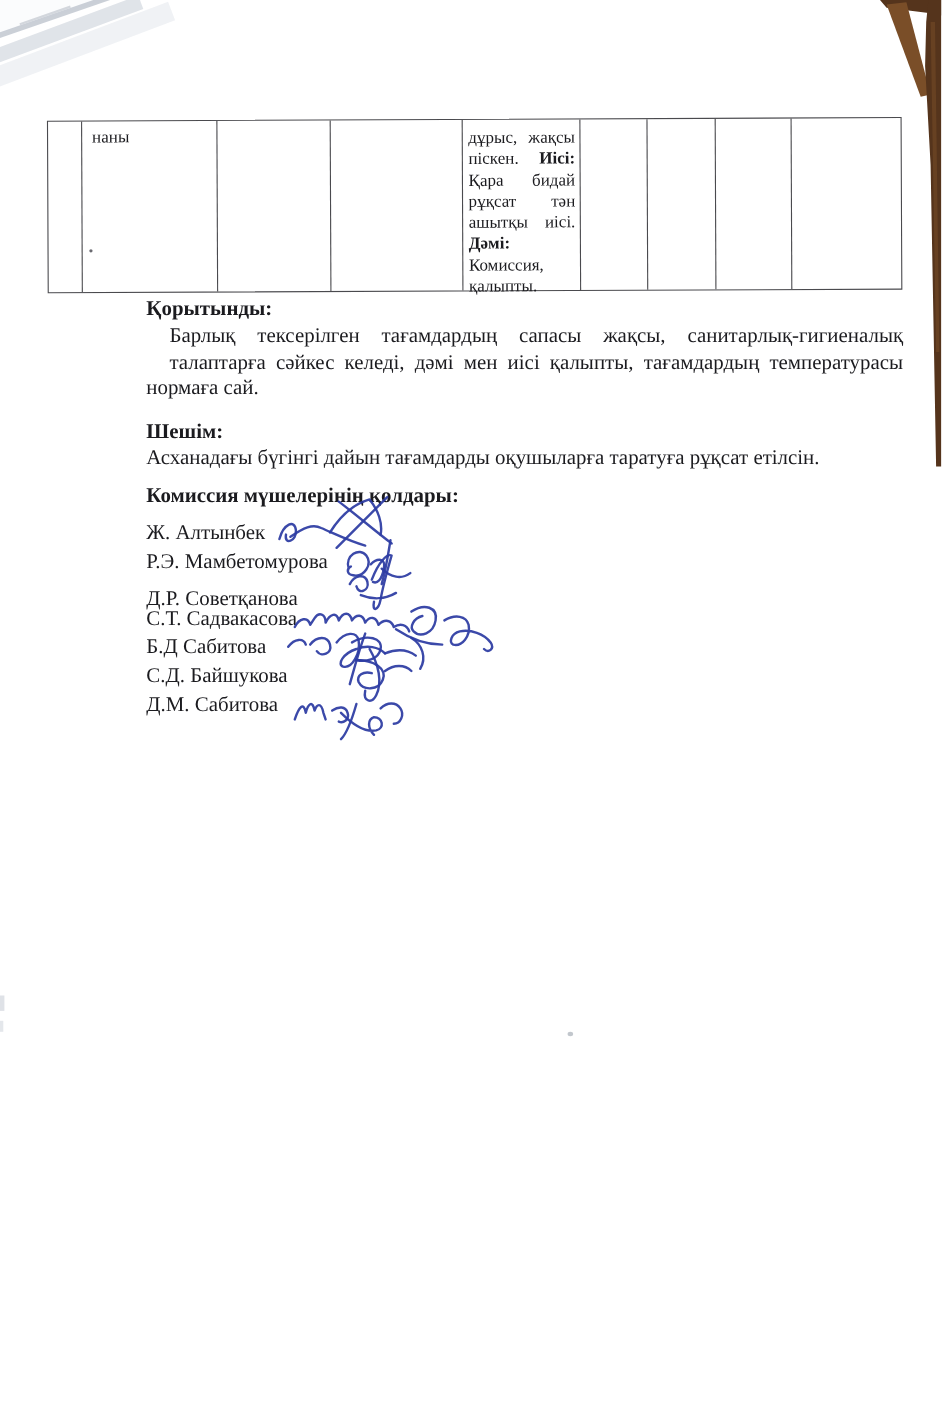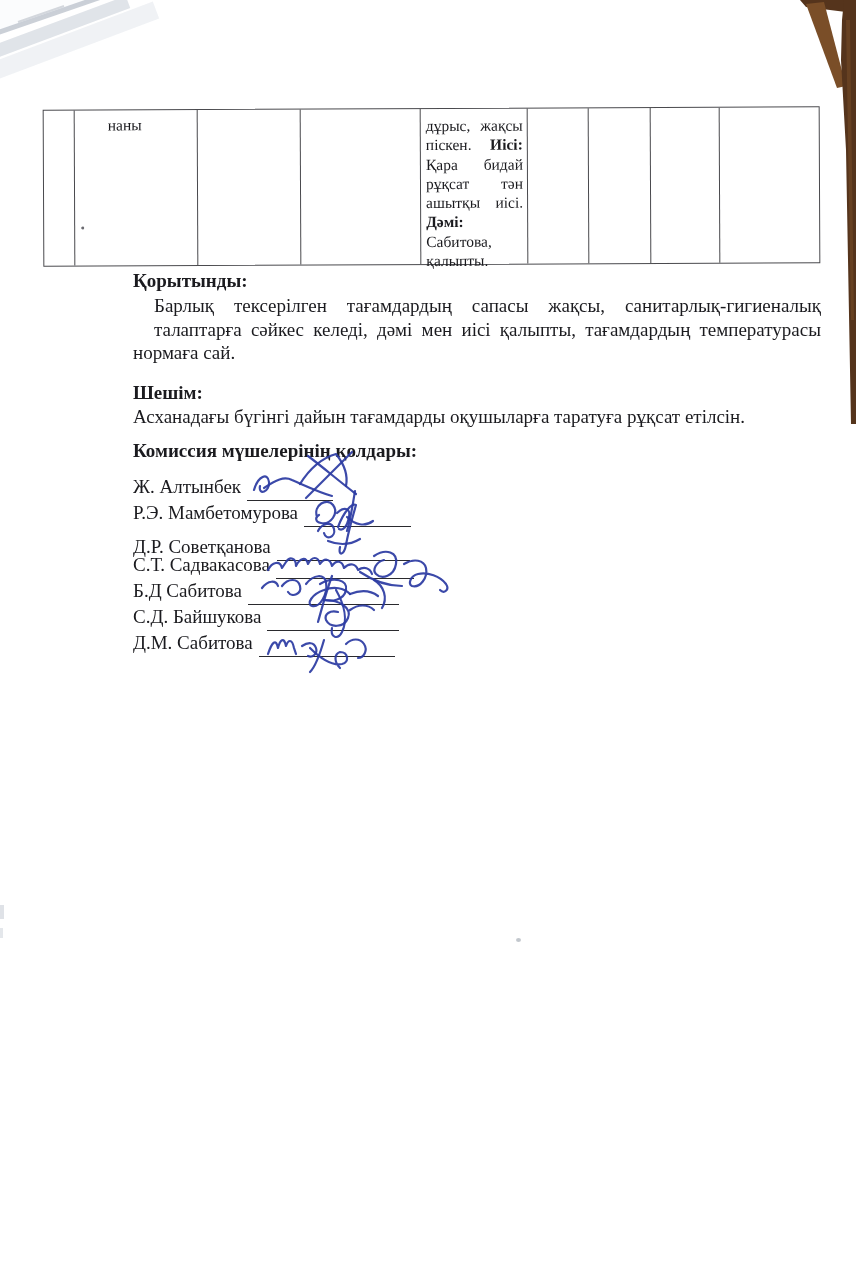--- a/index.html
+++ b/index.html
@@ -25,41 +25,41 @@
     position:absolute; left:43px; top:108px; width:777px; height:157px;
     display:flex; box-sizing:border-box;
     border:1.7px solid var(--table-border, #4a4a4e);
     transform: rotate(-0.25deg);
     background:transparent;
   }
   .doc-table .col { box-sizing:border-box; border-right:1.3px solid var(--table-border, #4a4a4e); position:relative; }
   .c1{width:31px} .c2{width:123px} .c3{width:103px} .c4{width:120px}
   .c5{width:107px} .c6{width:61px} .c7{width:62px} .c8{width:69px}
   .c9{flex:1; border-right:none !important;}
-  .cell-name { padding:5px 0 0 9px; font-size:15.5px; line-height:19px;margin-left:24px; }
+  .cell-name { padding:5px 0 0 9px; font-size:15.5px; line-height:19px; }
   .cell-eval { padding:7px 4px 0 5px; font-size:15.5px; line-height:19.3px; }
   .cell-line { text-align:justify; }
   .cell-line.jl { text-align-last: justify; }
   .cell-eval b { font-weight:bold; }
   .c2-dot { position:absolute; left:6px; top:116px; width:3px; height:3px;
             background:#6a6a70; border-radius:50%; }
 
   
   .tblock { position:absolute; left:133px; width:688px; font-size:19px; }
   .heading { font-weight:bold; }
   #conclusion-heading { top:270px; }
   #conclusion-body { top:294px; line-height:23.7px; }
   .jline { text-align:justify; text-align-last:justify;margin-left:21px; }
   #decision-heading { top:382px; }
   #decision-body { top:406px; white-space:nowrap; }
   #signatures-heading { top:440px; }
 
   
   .sig-row { position:absolute; left:133px; height:26px; display:flex;
-             align-items:center; font-size:19px; }
+             align-items:flex-start; font-size:19px;flex-direction:column; }
   .sig-row .name { white-space:nowrap; padding-right:6px; }
   .sig-row .line { flex:1; border-bottom:1.6px solid #2a2a2e; height:100%; }
   #row1{top:474px;width:200px} #row2{top:500px;width:278px}
   #row3{top:534px;width:277px} #row4{top:552px;width:281px}
   #row5{top:578px;width:266px} #row6{top:604px;width:266px}
   #row7{top:630px;width:262px}
 
   .sig-svg { position:absolute; overflow:visible; pointer-events:none; }
   .sig-svg path { fill:none; stroke: var(--sig-ink, #2c3ba2); stroke-width:2.2;
                   stroke-linecap:round; stroke-linejoin:round; opacity:.93; }
@@ -105,21 +105,21 @@
         <div class="cell-line jl">
           <span>піскен.</span>
           <b>Иісі:</b>
         </div>
         <div class="cell-line jl">Қара бидай</div>
         <div class="cell-line jl">рұқсат тән</div>
         <div class="cell-line jl">ашытқы иісі.</div>
         <div class="cell-line">
           <b>Дәмі:</b>
         </div>
-        <div class="cell-line">Сабитова,</div>
+        <div class="cell-line">Комиссия,</div>
         <div class="cell-line">қалыпты.</div>
       </div>
     </div>
     <div class="col c6"></div>
     <div class="col c7"></div>
     <div class="col c8"></div>
     <div class="col c9"></div>
   </div>
 
   <div class="tblock heading" id="conclusion-heading">Қорытынды:</div>

